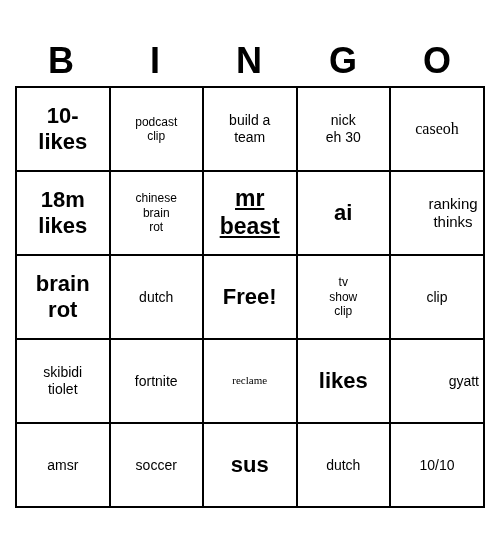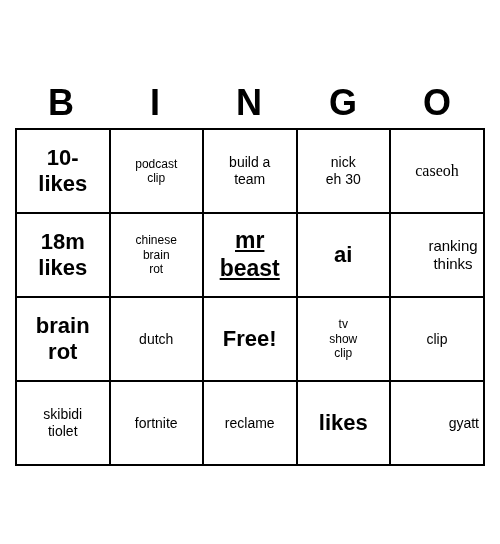--- a/index.html
+++ b/index.html
@@ -78,19 +78,26 @@
         <tr>
           <td style="font-size: 22px; font-weight: bold;">brain<br>rot</td>
           <td style="font-size: 14px;">dutch</td>
           <td style="font-size: 22px; font-weight: bold;">Free!</td>
           <td style="font-size: 12px; margin-left: 20px;">tv<br>show<br>clip</td>
           <td style="font-size: 14px;">clip</td>
         </tr>
         <tr>
           <td style="font-size: 14px;">skibidi<br>tiolet</td>
           <td style="font-size: 14px; margin-top: 28px;">fortnite</td>
-          <td style="font-size: 14px;">reclame</td>
+          <td style="font-size: 11px; font-family: Liberation Serif, serif;">reclame</td>
           <td style="font-size: 22px; font-weight: bold;">likes</td>
           <td style="font-size: 14px; text-align: right;">gyatt</td>
+        </tr>
+        <tr>
+          <td style="font-size: 14px;">amsr</td>
+          <td style="font-size: 14px;">soccer</td>
+          <td style="font-size: 22px; font-weight: bold;">sus</td>
+          <td style="font-size: 14px;">dutch</td>
+          <td style="font-size: 14px;">10/10</td>
         </tr>
       </tbody>
   </table>
 </div>
 
 </body></html>

